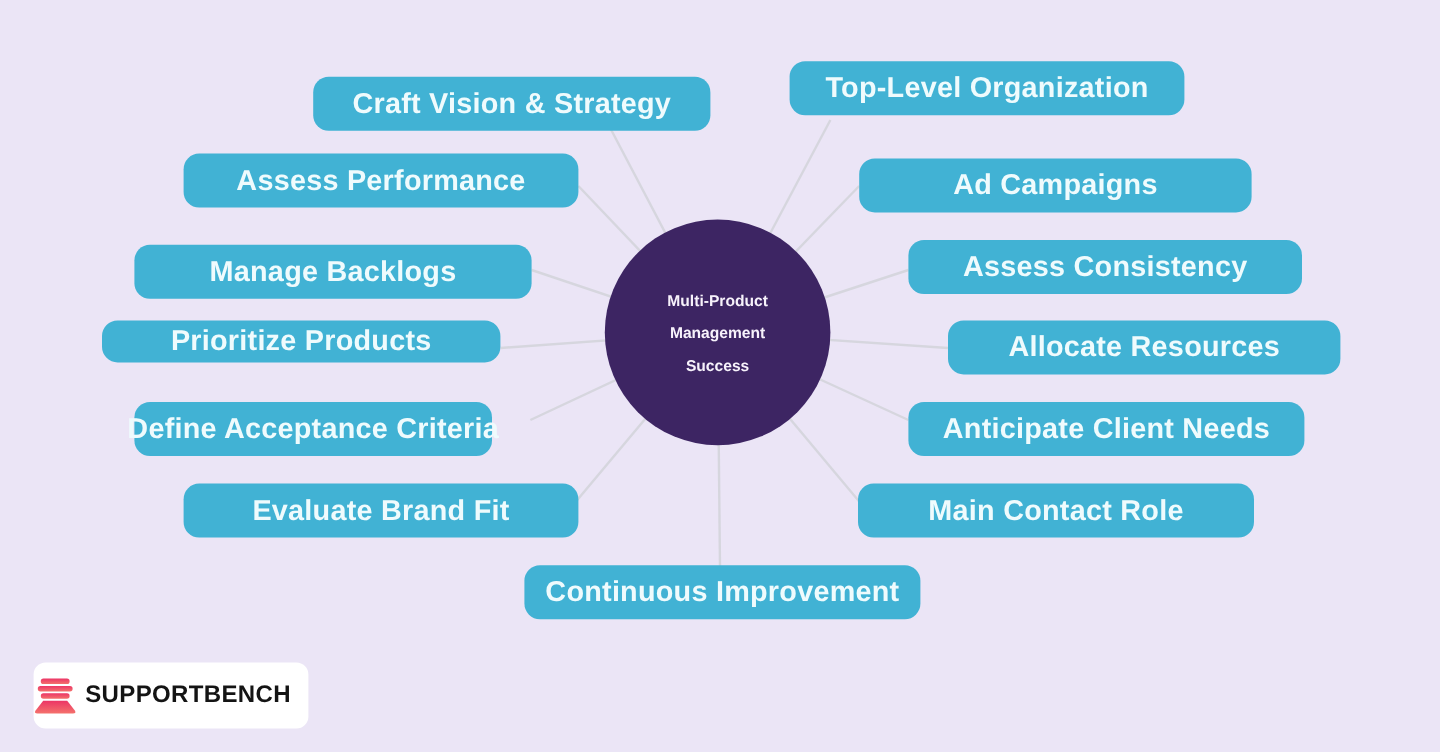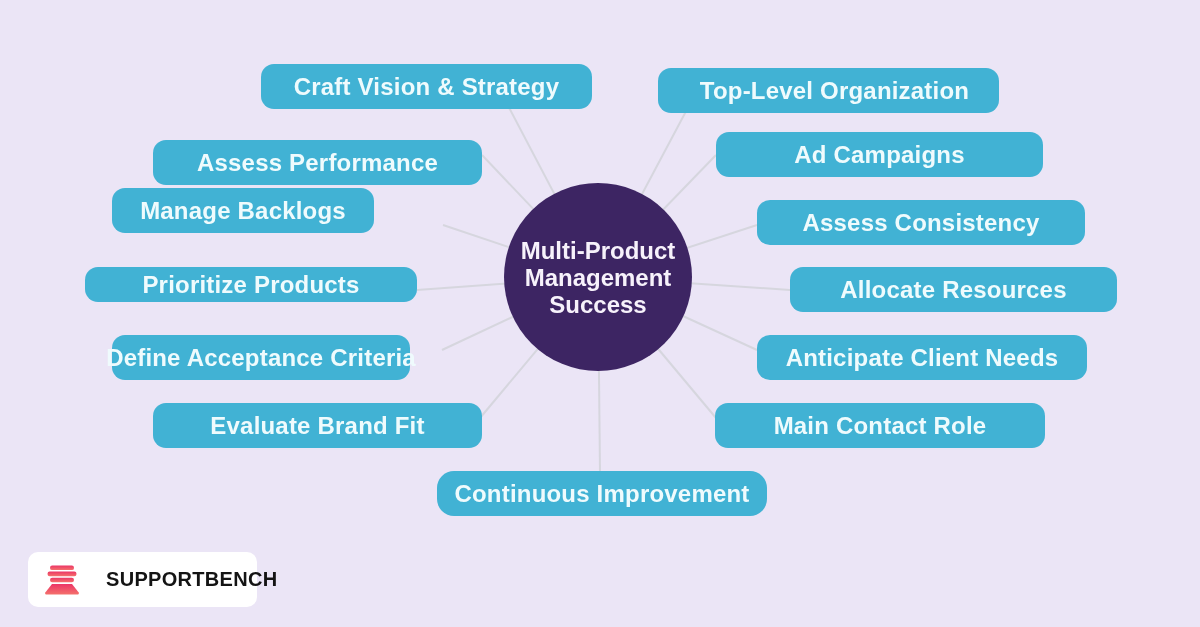--- a/index.html
+++ b/index.html
@@ -33,33 +33,32 @@
   }
   .center-node{
     position:absolute;
     border-radius:50%;
     display:flex;
     flex-direction:column;
     align-items:center;
     justify-content:center;
     text-align:center;
     font-weight:700;
-    font-size:24px;
+    font-size:13px;
     line-height:27px;
   }
   .logo-card{
     position:absolute;
     left:28px;top:552px;
     width:229px;height:55px;
     background:#ffffff;
     border-radius:10px;
     display:flex;
     align-items:center;
-    gap:26px;
-    padding-left:16px;
+    gap:7px;
     box-sizing:border-box;
   }
   .logo-icon{width:36px;height:30px;flex:0 0 auto;display:block;}
   .logo-word{
     font-size:20px;
     letter-spacing:.3px;
     color:#141414;
     white-space:nowrap;
   }
   .logo-word .primary{font-weight:800;}
@@ -81,32 +80,32 @@
       <line x1="598" y1="277" x2="716" y2="155" stroke="#d6d6de" stroke-width="2"></line>
       <line x1="598" y1="277" x2="757" y2="225" stroke="#d6d6de" stroke-width="2"></line>
       <line x1="598" y1="277" x2="790" y2="290" stroke="#d6d6de" stroke-width="2"></line>
       <line x1="598" y1="277" x2="757" y2="350" stroke="#d6d6de" stroke-width="2"></line>
       <line x1="598" y1="277" x2="716" y2="418" stroke="#d6d6de" stroke-width="2"></line>
       <line x1="598" y1="277" x2="600" y2="473" stroke="#d6d6de" stroke-width="2"></line>
     </svg>
 
   <div class="nodes-layer">
       <div class="node" style="left: 261px; top: 64px; width: 331px; height: 45px; background: rgb(65, 178, 212); color: rgb(239, 251, 253);">Craft Vision &amp; Strategy</div>
-      <div class="node" style="left: 153px; top: 140px; width: 329px; height: 45px; background: rgb(65, 178, 212); color: rgb(239, 251, 253);">Assess Performance</div>
-      <div class="node" style="left: 112px; top: 188px; width: 262px; height: 45px; background: rgb(65, 178, 212); color: rgb(239, 251, 253);">Manage Backlogs</div>
+      <div class="node" style="left: 153px; top: 128px; width: 329px; height: 45px; background: rgb(65, 178, 212); color: rgb(239, 251, 253);">Assess Performance</div>
+      <div class="node" style="left: 112px; top: 204px; width: 331px; height: 45px; background: rgb(65, 178, 212); color: rgb(239, 251, 253);">Manage Backlogs</div>
       <div class="node" style="left: 85px; top: 267px; width: 332px; height: 35px; background: rgb(65, 178, 212); color: rgb(239, 251, 253);">Prioritize Products</div>
       <div class="node" style="left: 112px; top: 335px; width: 298px; height: 45px; background: rgb(65, 178, 212); color: rgb(239, 251, 253);">Define Acceptance Criteria</div>
       <div class="node" style="left: 153px; top: 403px; width: 329px; height: 45px; background: rgb(65, 178, 212); color: rgb(239, 251, 253);">Evaluate Brand Fit</div>
-      <div class="node" style="left: 658px; top: 68px; width: 329px; height: 45px; background: rgb(65, 178, 212); color: rgb(239, 251, 253); padding-left: 12px;">Top-Level Organization</div>
+      <div class="node" style="left: 658px; top: 51px; width: 329px; height: 45px; background: rgb(65, 178, 212); color: rgb(239, 251, 253);">Top-Level Organization</div>
       <div class="node" style="left: 716px; top: 132px; width: 327px; height: 45px; background: rgb(65, 178, 212); color: rgb(239, 251, 253);">Ad Campaigns</div>
       <div class="node" style="left: 757px; top: 200px; width: 328px; height: 45px; background: rgb(65, 178, 212); color: rgb(239, 251, 253);">Assess Consistency</div>
       <div class="node" style="left: 790px; top: 267px; width: 327px; height: 45px; background: rgb(65, 178, 212); color: rgb(239, 251, 253);">Allocate Resources</div>
       <div class="node" style="left: 757px; top: 335px; width: 330px; height: 45px; background: rgb(65, 178, 212); color: rgb(239, 251, 253);">Anticipate Client Needs</div>
       <div class="node" style="left: 715px; top: 403px; width: 330px; height: 45px; background: rgb(65, 178, 212); color: rgb(239, 251, 253);">Main Contact Role</div>
-      <div class="node" style="left: 437px; top: 471px; width: 330px; height: 45px; background: rgb(65, 178, 212); color: rgb(239, 251, 253); border-radius: 17px;">Continuous Improvement</div>
+      <div class="node" style="left: 437px; top: 471px; width: 330px; height: 45px; background: rgb(65, 178, 212); color: rgb(239, 251, 253);">Continuous Improvement</div>
     </div>
 
   <div class="center-node" style="left: 504px; top: 183px; width: 188px; height: 188px; background: rgb(61, 37, 99); color: rgb(247, 242, 251);">
     <span>Multi-Product</span>
     <span>Management</span>
     <span>Success</span>
   </div>
 
   <div class="logo-card" style="background: rgb(255, 255, 255);">
     <svg class="logo-icon" viewBox="0 0 36 30" xmlns="http://www.w3.org/2000/svg">

